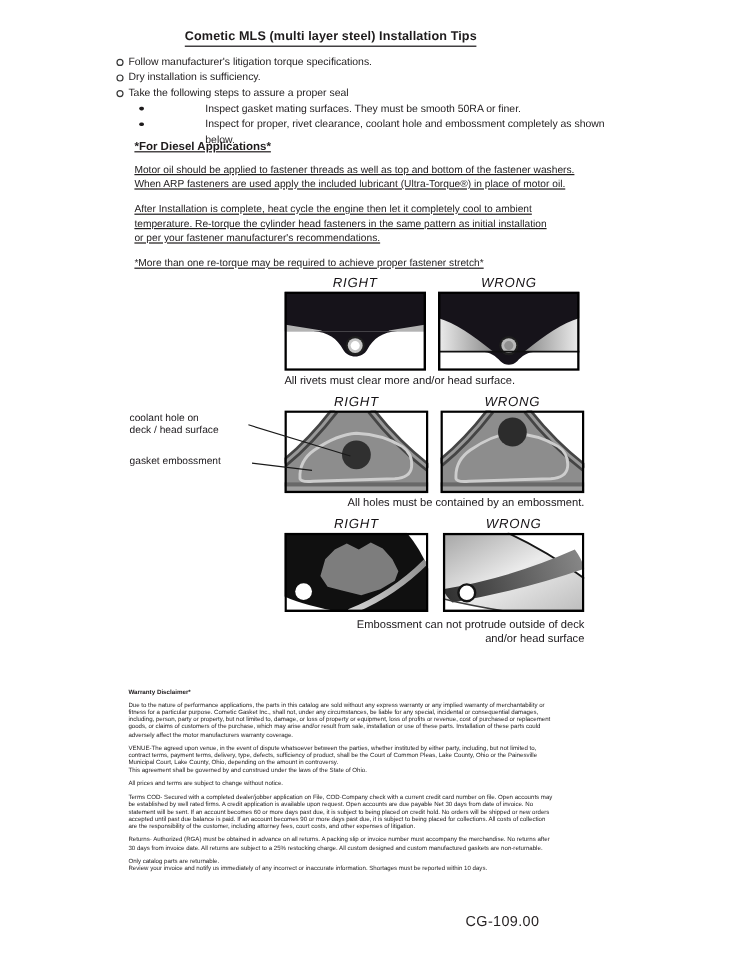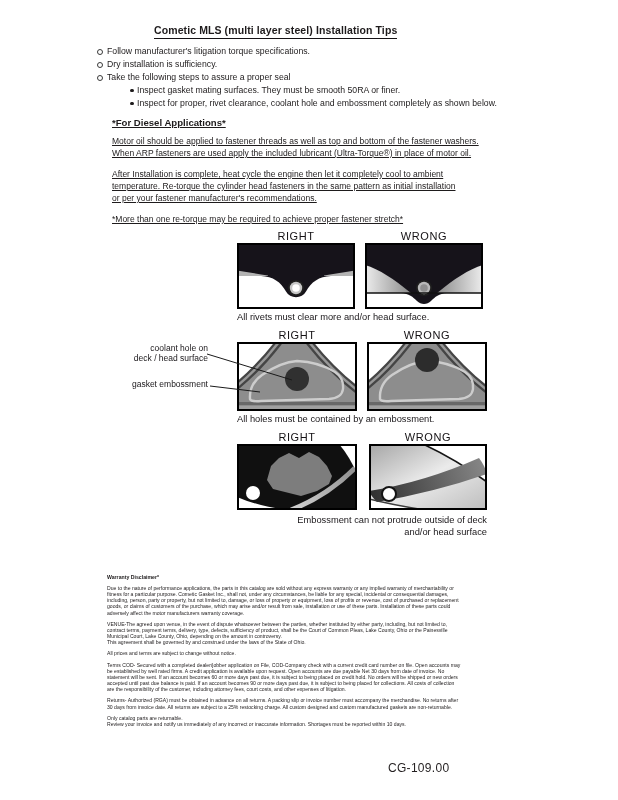--- a/index.html
+++ b/index.html
@@ -8,40 +8,40 @@
     font-family:"Liberation Sans", sans-serif;color:#1e1b1c;overflow:hidden;
   }
   
   .title{
     position:absolute;left:112px;top:24px;font-size:10.5px;font-weight:bold;
     letter-spacing:.1px;border-bottom:1.5px solid #151215;padding-bottom:2px;
     display:inline-block;white-space:nowrap;margin-left:42px;
   }
   .bullets{position:absolute;left:97px;top:45px;width:420px;font-size:8.7px;line-height:13px;}
   .b-row{display:flex;align-items:flex-start;}
-  .b-row.sub{margin-left:33px;}
+  .b-row.sub{margin-left:19px;gap:48px;}
   .circle-bullet{
     width:4px;height:4px;border:1px solid #3a3a3a;border-radius:50%;
     margin:4px 4px 0 0;flex:0 0 auto;
   }
   .dot-bullet{
     width:3.6px;height:3.6px;background:#1e1b1c;border-radius:50%;
     margin:4.5px 3.5px 0 0;flex:0 0 auto;
   }
   
   .diesel{position:absolute;left:112px;top:117px;width:398px;text-decoration:underline;}
   .diesel-h{font-size:9.6px;font-weight:bold;margin:0 0 7px 0;}
   .diesel p{font-size:8.5px;line-height:12px;margin:0 0 9px 0;white-space:pre-line;}
   
-  .dcol{position:absolute;}
+  .dcol{position:absolute;font-style:italic;}
   .dlabel{text-align:center;font-size:11px;letter-spacing:.6px;color:#141114;margin-bottom:1px;}
   .dcol svg{display:block;}
   .dcaption{position:absolute;font-size:9.3px;color:#1a171a;white-space:pre-line;line-height:11.5px;}
-  .dcaption.center{text-align:left;}
-  .side-label{position:absolute;font-size:8.5px;line-height:10px;text-align:right;white-space:pre-line;color:#1a171a;}
+  .dcaption.center{text-align:right;}
+  .side-label{position:absolute;font-size:8.5px;line-height:10px;white-space:pre-line;color:#1a171a;}
   .leader{position:absolute;pointer-events:none;z-index:5;}
   
   .disclaimer{position:absolute;left:107px;top:574px;width:430px;}
   .disc-h{font-size:5.2px;font-weight:bold;margin:0 0 5px 0;}
   .disclaimer p{font-size:5.1px;line-height:6.15px;margin:0 0 5px 0;white-space:pre-line;}
   
   .page-code{position:absolute;left:388px;top:761px;font-size:12px;letter-spacing:.3px;color:#231f20;}
 </style>
 </head>
 <body>

